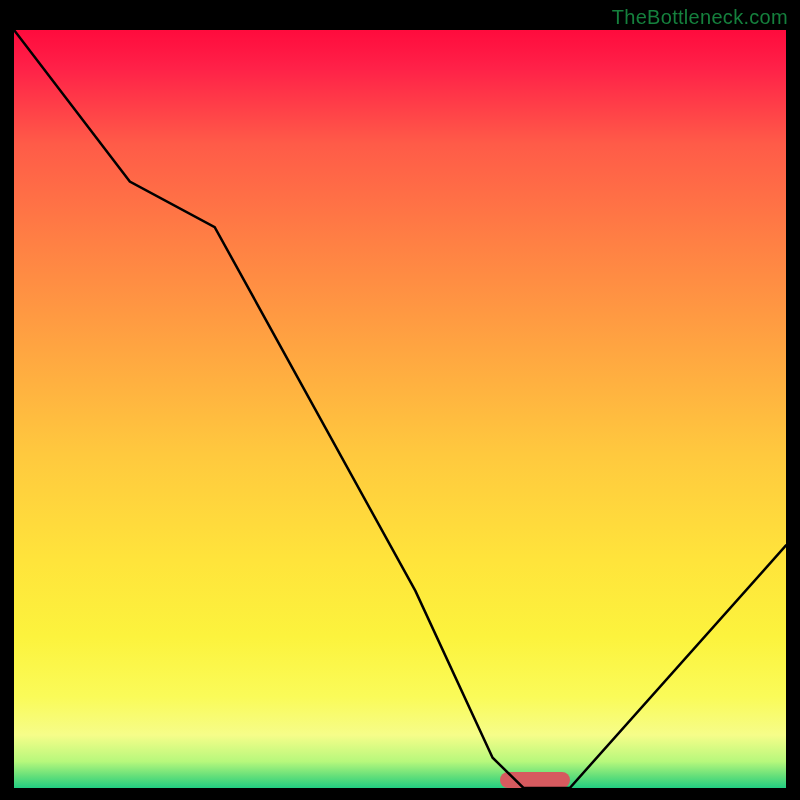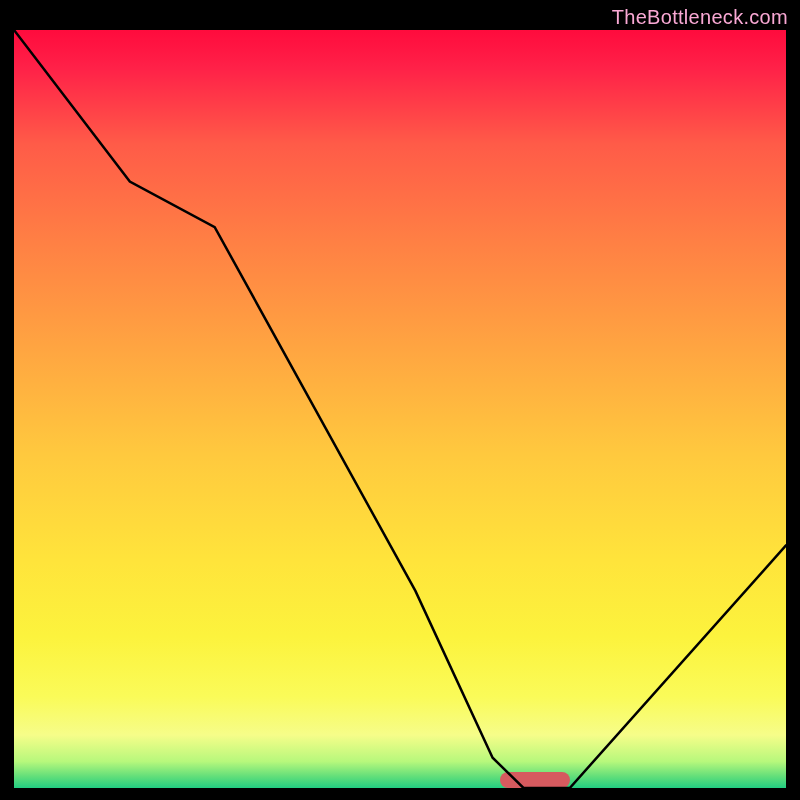--- a/index.html
+++ b/index.html
@@ -46,21 +46,21 @@
     left: 14px;
     top: 30px;
     width: 772px;
     height: 758px;
     pointer-events: none;
   }
   .watermark {
     position: absolute;
     top: 6px;
     right: 12px;
-    color: #f9a8d4;
+    color: #15803d;
     font-size: 20px;
     letter-spacing: 0.3px;
   }
 </style>
 </head>
 <body>
 
 <div class="inner"></div>
 
 <div class="marker" id="marker" style="left: 500.36px; width: 69.48px;"></div>

